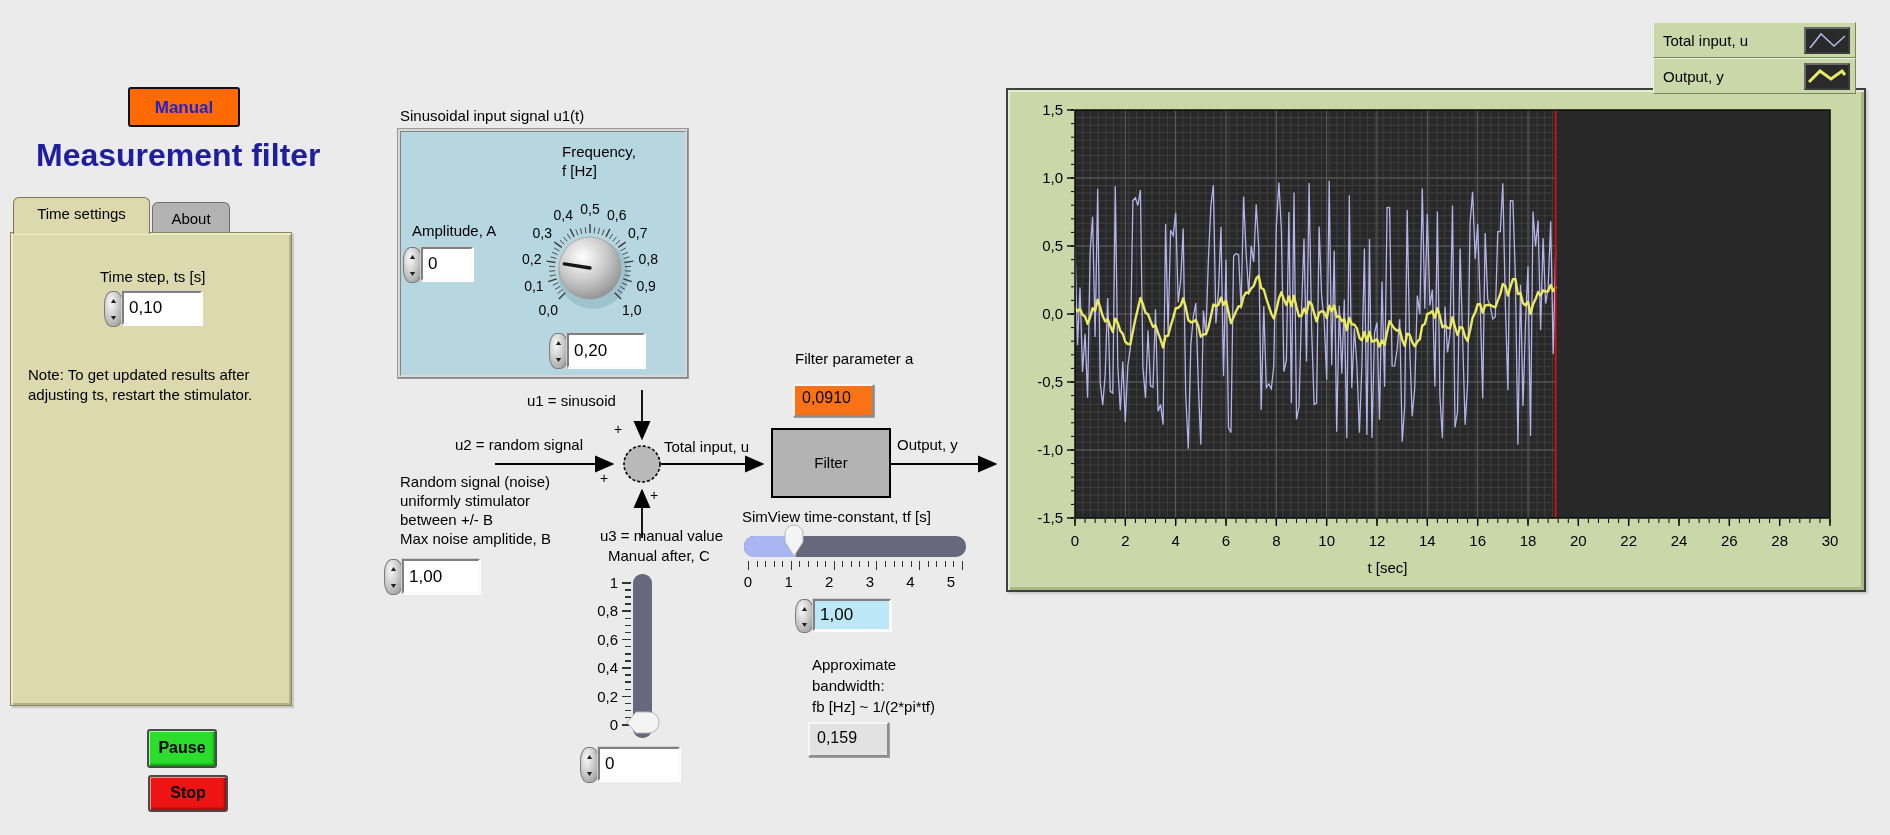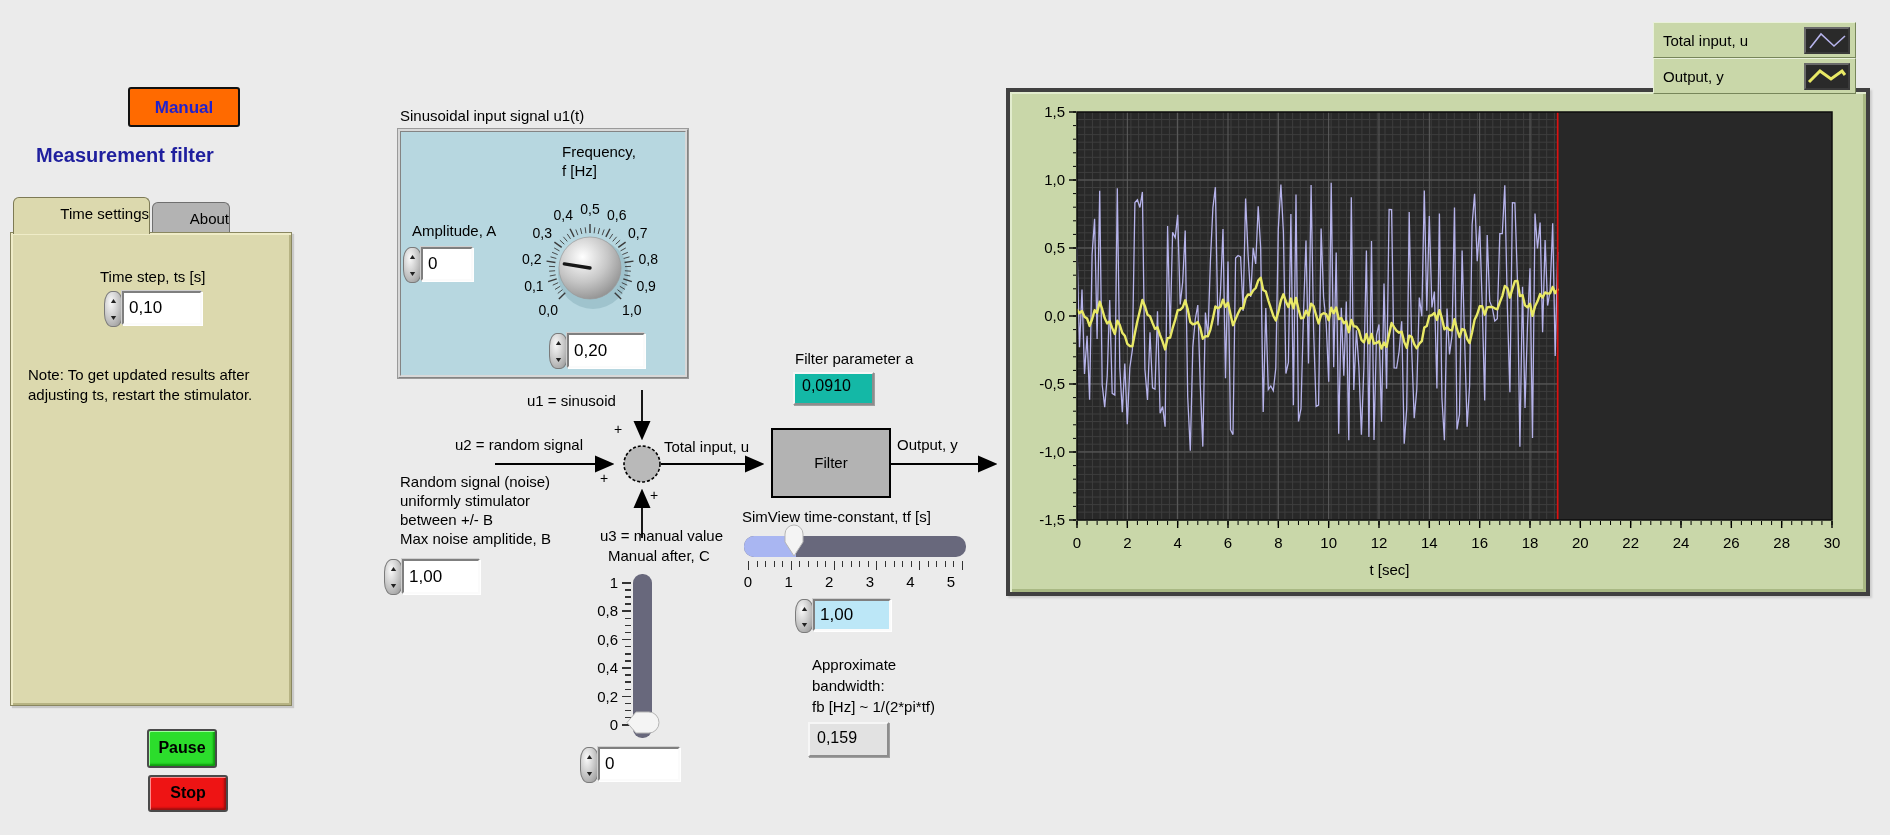--- a/index.html
+++ b/index.html
@@ -14,38 +14,38 @@
        border-color:#f6f6f6 #8d8d8d #8d8d8d #f6f6f6;padding:3px 0 0 7px;
        box-shadow:1px 1px 0 #9f9f9f}
   .spin{position:absolute;width:17px;height:34px;border:1px solid #7b7b7b;border-radius:8px/13px;
        background:radial-gradient(ellipse at 35% 30%,#fafafa,#c2c2c2 55%,#8e8e8e);
        display:flex;flex-direction:column;align-items:center;justify-content:space-around;
        font-size:7px;color:#222;line-height:7px;user-select:none}
   .spin span{display:block;transform:scaleX(1.3)}
   .panel{position:absolute;background:#dcd9ae;border:1px solid #8a8760;
        box-shadow:inset 2px 2px 0 #efecc8, inset -2px -2px 0 #b6b383, 2px 2px 1px #c9c9c9}
   .tab{position:absolute;border:1px solid #7d7a55;border-bottom:none;
-       border-radius:6px 6px 0 0;font-size:15px;text-align:right;box-sizing:border-box;padding-top:7px}
+       border-radius:6px 6px 0 0;font-size:15px;text-align:center;box-sizing:border-box;padding-top:7px}
   .btn3d{position:absolute;border:2px solid #4a4a4a;border-radius:3px;text-align:center;
        font-weight:bold;font-size:16px;box-sizing:border-box;cursor:pointer}
   .bluebox{position:absolute;background:#b7d7e0;border:3px ridge #d8d8d8;outline:1px solid #9a9a9a;box-sizing:border-box}
   .legendrow{height:36px;display:flex;align-items:center;background:#c9d7a9;
        border:1px solid;border-color:#e9f1da #77865a #77865a #e9f1da;box-sizing:border-box}
   .legendrow .txt{flex:1;font-size:15px;padding-left:9px}
   .legendbox{width:46px;height:27px;background:#2a2a2a;border:2px solid;
        border-color:#6a6a6a #3a3a3a #3a3a3a #6a6a6a;margin-right:5px;box-sizing:border-box}
   svg text{font-family:"Liberation Sans",sans-serif}
   .tickv{position:absolute;background:#333}
 </style>
 </head>
 <body>
 
 <div class="btn3d" style="left:128px;top:87px;width:112px;height:40px;background:#ff6a00;color:#2222cc;
             font-size:17px;padding-top:9px;border-color:#111">Manual</div>
-<div class="lbl" style="left:36px;top:146px;font-size:20px;font-weight:bold;color:#1f1f9e">Measurement filter</div>
+<div class="lbl" style="left:36px;top:146px;font-size:32px;font-weight:bold;color:#1f1f9e">Measurement filter</div>
 
 <div class="tab" style="left:13px;top:197px;width:137px;height:37px;background:#dcd9ae;z-index:2">Time settings</div>
 <div class="tab" style="left:152px;top:202px;width:78px;height:31px;background:#b3b3b3;border-color:#6f6f6f">About</div>
 <div class="panel" style="left:10px;top:232px;width:280px;height:472px"></div>
 
 <div class="lbl" style="left:100px;top:268px">Time step, ts [s]</div>
 <div class="spin" style="left:104px;top:291px">
     <span>▲</span>
     <span>▼</span>
   </div>
@@ -162,21 +162,21 @@
 <div class="lbl" style="left:614px;top:420px;font-size:14px">+</div>
 <div class="lbl" style="left:600px;top:469px;font-size:14px">+</div>
 <div class="lbl" style="left:650px;top:486px;font-size:14px">+</div>
 <div class="lbl" style="left:664px;top:438px">Total input, u</div>
 <div class="lbl" style="left:772px;top:454px;width:118px;text-align:center">Filter</div>
 <div class="lbl" style="left:897px;top:436px">Output, y</div>
 <div class="lbl" style="left:600px;top:527px">u3 = manual value</div>
 <div class="lbl" style="left:608px;top:547px">Manual after, C</div>
 
 <div class="lbl" style="left:795px;top:350px">Filter parameter a</div>
-<div class="disp" style="left:793px;top:372px;width:81px;height:33px;background:#14b8a6">0,0910</div>
+<div class="disp" style="left:793px;top:384px;width:81px;height:33px;background:#f97316">0,0910</div>
 
 <div class="lbl" style="left:400px;top:472px;line-height:19px;white-space:normal;width:200px">
   <div>Random signal (noise)</div>
     <div>uniformly stimulator</div>
   <div>between +/- B</div>
     <div>Max noise amplitide, B</div>
 </div>
 <div class="spin" style="left:384px;top:559px">
     <span>▲</span>
     <span>▼</span>
@@ -273,21 +273,21 @@
 <svg style="position:absolute;left:626px;top:711px" width="34" height="24">
   <path d="M10,1 h13 a10,10.5 0 0 1 0,21 h-13 l-9,-10.5 z" fill="#f4f4f4" stroke="#b5b5b5" stroke-width="1"></path>
 </svg>
 <div class="spin" style="left:580px;top:747px">
     <span>▲</span>
     <span>▼</span>
   </div>
 <input class="val" style="left: 598px; top: 747px; width: 82px; height: 34px; font-size: 17px;" value="0">
 
 <div style="position:absolute;left:1006px;top:88px;width:856px;height:500px;background:#c9d7a9;
-            border:4px solid #404040;box-shadow:inset 2px 2px 0 #e2ecce, inset -3px -3px 0 #a8b883, 2px 2px 2px #cccccc">
+            border:2px solid #404040;box-shadow:inset 2px 2px 0 #e2ecce, inset -3px -3px 0 #a8b883, 2px 2px 2px #cccccc">
   <svg id="chart-svg" width="854" height="498">
       <rect x="67" y="20" width="755" height="408" fill="#282828"></rect>
       <line x1="74.7" y1="20" x2="74.7" y2="428" stroke="#3e3e3e" stroke-width="1"></line>
       <line x1="82.4" y1="20" x2="82.4" y2="428" stroke="#3e3e3e" stroke-width="1"></line>
       <line x1="90.10000000000001" y1="20" x2="90.10000000000001" y2="428" stroke="#3e3e3e" stroke-width="1"></line>
       <line x1="97.80000000000001" y1="20" x2="97.80000000000001" y2="428" stroke="#3e3e3e" stroke-width="1"></line>
       <line x1="105.50000000000001" y1="20" x2="105.50000000000001" y2="428" stroke="#3e3e3e" stroke-width="1"></line>
       <line x1="113.20000000000002" y1="20" x2="113.20000000000002" y2="428" stroke="#3e3e3e" stroke-width="1"></line>
       <line x1="120.90000000000002" y1="20" x2="120.90000000000002" y2="428" stroke="#3e3e3e" stroke-width="1"></line>
       <line x1="128.60000000000002" y1="20" x2="128.60000000000002" y2="428" stroke="#3e3e3e" stroke-width="1"></line>

